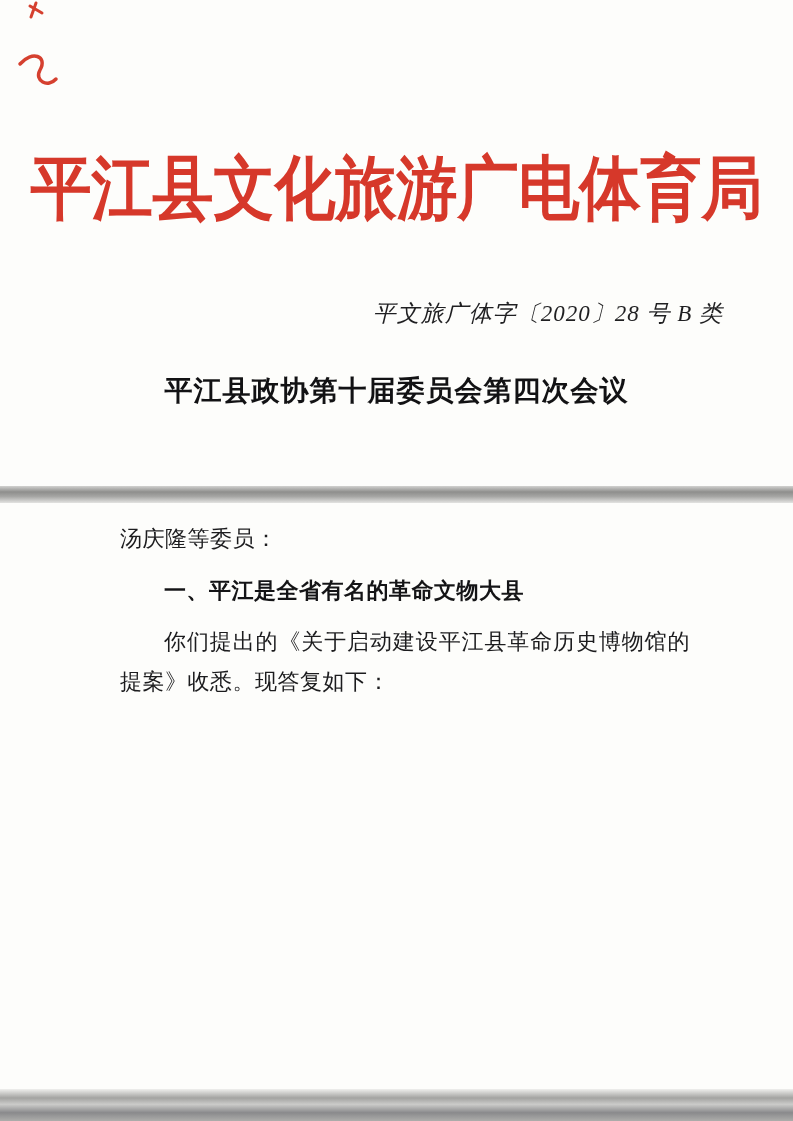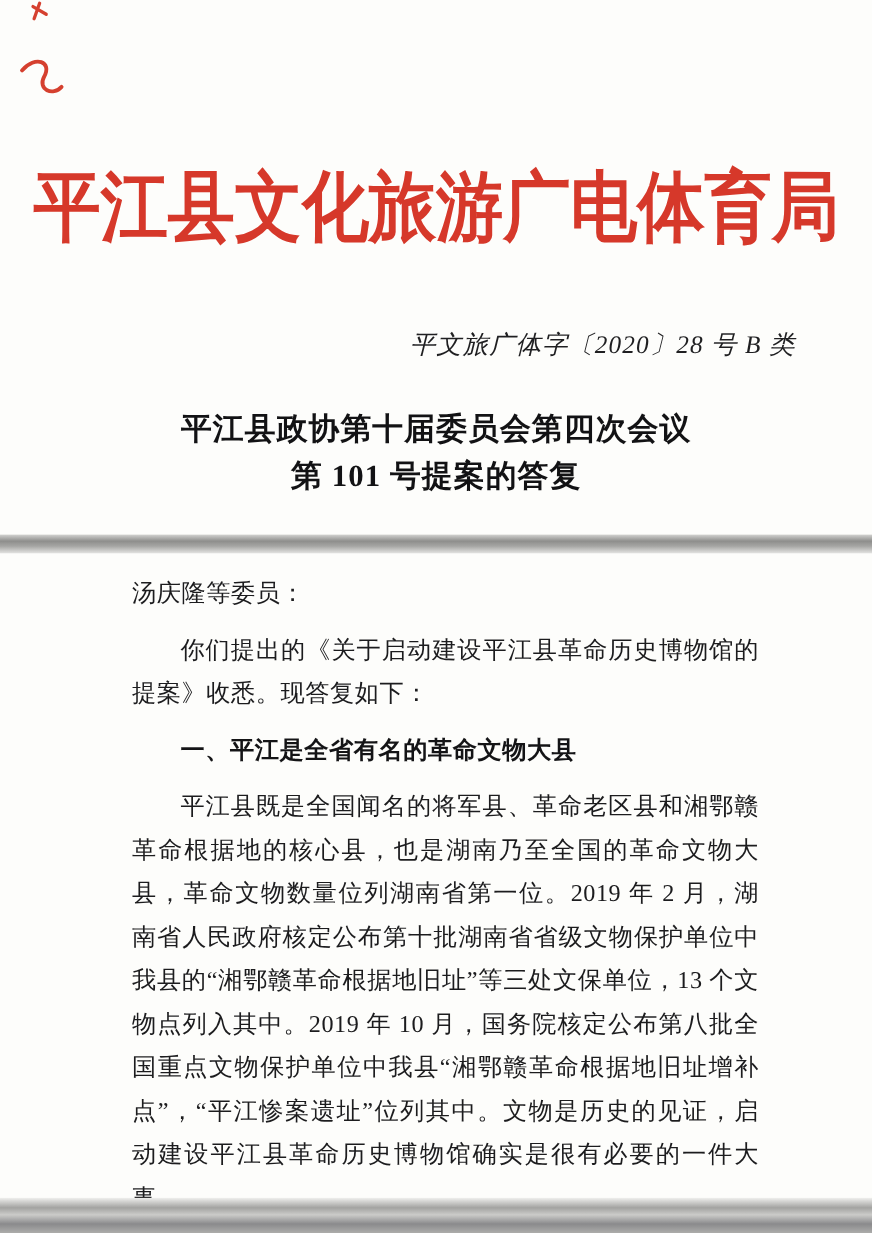--- a/index.html
+++ b/index.html
@@ -115,27 +115,25 @@
     <path d="M20 6 L32 13 M26 3 L21 17" stroke="#d5402f" stroke-width="3" fill="none" stroke-linecap="round"></path>
     <path d="M10 64 C 22 50, 38 56, 30 70 C 24 81, 38 88, 46 79" stroke="#d5402f" stroke-width="3.5" fill="none" stroke-linecap="round"></path>
   </svg>
 
   <h1 class="agency-name">平江县文化旅游广电体育局</h1>
 
   <div class="doc-number">平文旅广体字〔2020〕28 号 B 类</div>
 
   <div class="doc-title">
     <div>平江县政协第十届委员会第四次会议</div>
-    <div>第 101 号提案的答复</div>
   </div>
 
   <div class="scan-band-mid"></div>
 
   <div class="doc-body">
     <p class="salutation">汤庆隆等委员：</p>
+    <p class="indent heading">一、平江是全省有名的革命文物大县</p>
     <p class="indent">你们提出的《关于启动建设平江县革命历史博物馆的提案》收悉。现答复如下：</p>
-    <p class="indent heading">一、平江是全省有名的革命文物大县</p>
-    <p class="indent">平江县既是全国闻名的将军县、革命老区县和湘鄂赣革命根据地的核心县，也是湖南乃至全国的革命文物大县，革命文物数量位列湖南省第一位。2019 年 2 月，湖南省人民政府核定公布第十批湖南省省级文物保护单位中我县的“湘鄂赣革命根据地旧址”等三处文保单位，13 个文物点列入其中。2019 年 10 月，国务院核定公布第八批全国重点文物保护单位中我县“湘鄂赣革命根据地旧址增补点”，“平江惨案遗址”位列其中。文物是历史的见证，启动建设平江县革命历史博物馆确实是很有必要的一件大事。</p>
   </div>
 
   <div class="scan-band-bottom"></div>
 
 </div>
 
 </body></html>

